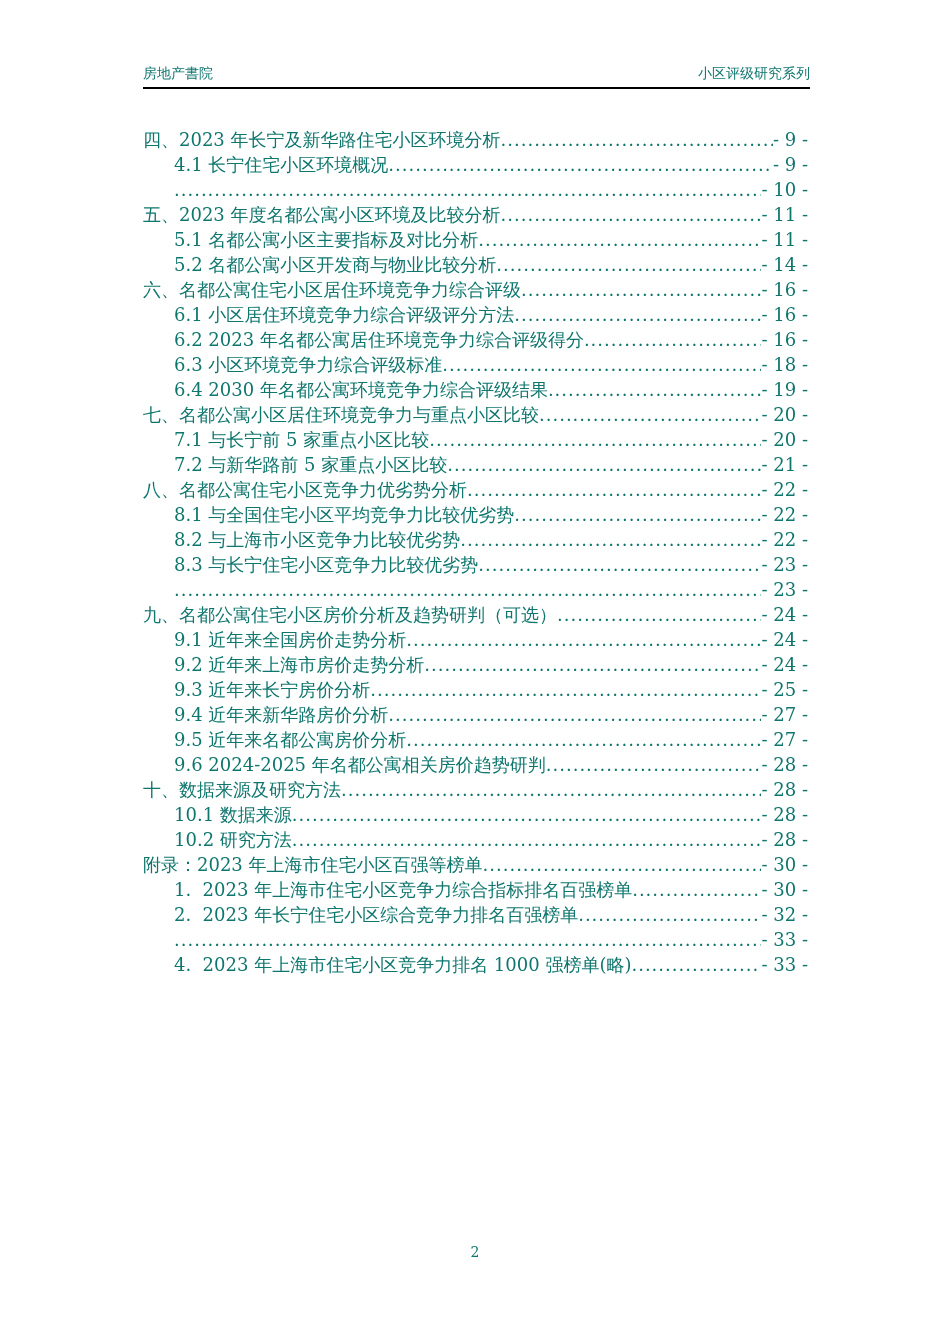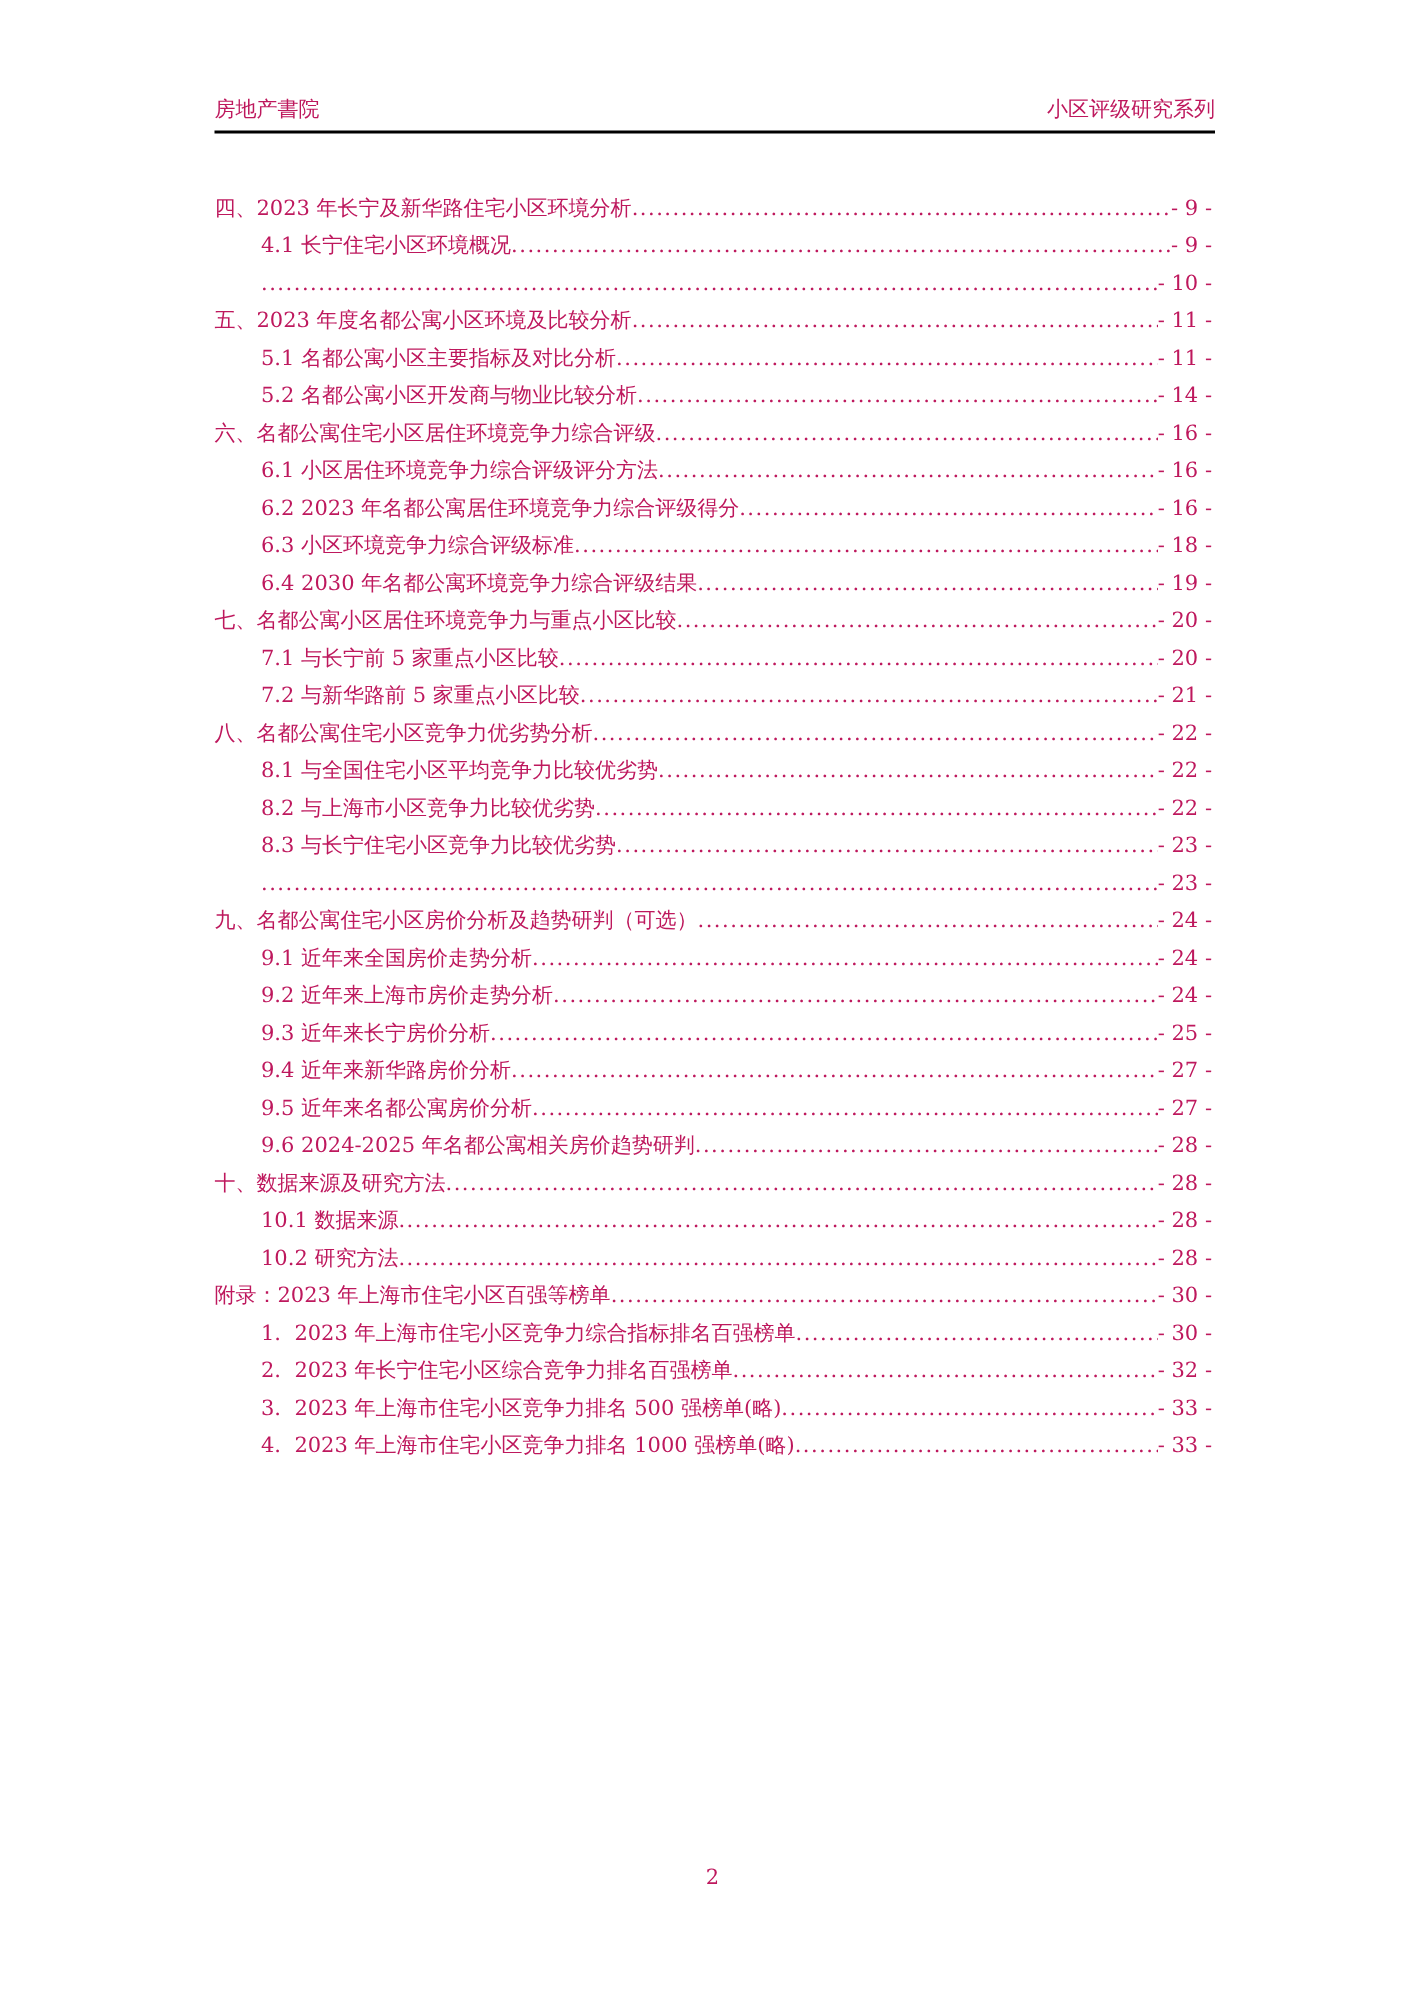--- a/index.html
+++ b/index.html
@@ -1,21 +1,21 @@
 <!DOCTYPE html>
 <html><head>
 <meta charset="utf-8">
 <style>
   html, body { margin: 0; padding: 0; background: #ffffff; }
   .page {
     position: relative;
     width: 950px;
     height: 1344px;
     background: #ffffff;
-    color: #be185d;
+    color: #0f766e;
     font-family: "DejaVu Serif", "Liberation Serif", serif;
     overflow: hidden;
   }
   .header {
     position: absolute;
     left: 143px;
     right: 140px;
     top: 64px;
     display: flex;
     justify-content: space-between;
@@ -29,21 +29,21 @@
     position: absolute;
     left: 143px;
     right: 142px;
     top: 127px;
   }
   .toc-row {
     display: flex;
     align-items: flex-end;
     height: 25px;
     line-height: 25px;
-    font-size: 14px;
+    font-size: 18px;
   }
   .toc-row.level-2 { padding-left: 31px; }
   .toc-title { white-space: pre; flex: 0 0 auto; }
   .toc-leader {
     flex: 1 1 auto;
     overflow: hidden;
     white-space: nowrap;
     letter-spacing: 1px;
     min-width: 0;
   }
@@ -253,21 +253,20 @@
     <span class="toc-page">- 30 -</span>
   </div>
 
   <div class="toc-row level-2">
     <span class="toc-title">2.  2023 年长宁住宅小区综合竞争力排名百强榜单</span>
     <span class="toc-leader">........................................................................................................................................................................................................</span>
     <span class="toc-page">- 32 -</span>
   </div>
 
   <div class="toc-row level-2">
-    <span class="toc-title">3.  2023 年上海市住宅小区竞争力排名 500 强榜单(略)</span>
     <span class="toc-leader">........................................................................................................................................................................................................</span>
     <span class="toc-page">- 33 -</span>
   </div>
 
   <div class="toc-row level-2">
     <span class="toc-title">4.  2023 年上海市住宅小区竞争力排名 1000 强榜单(略)</span>
     <span class="toc-leader">........................................................................................................................................................................................................</span>
     <span class="toc-page">- 33 -</span>
   </div>
 </div>

